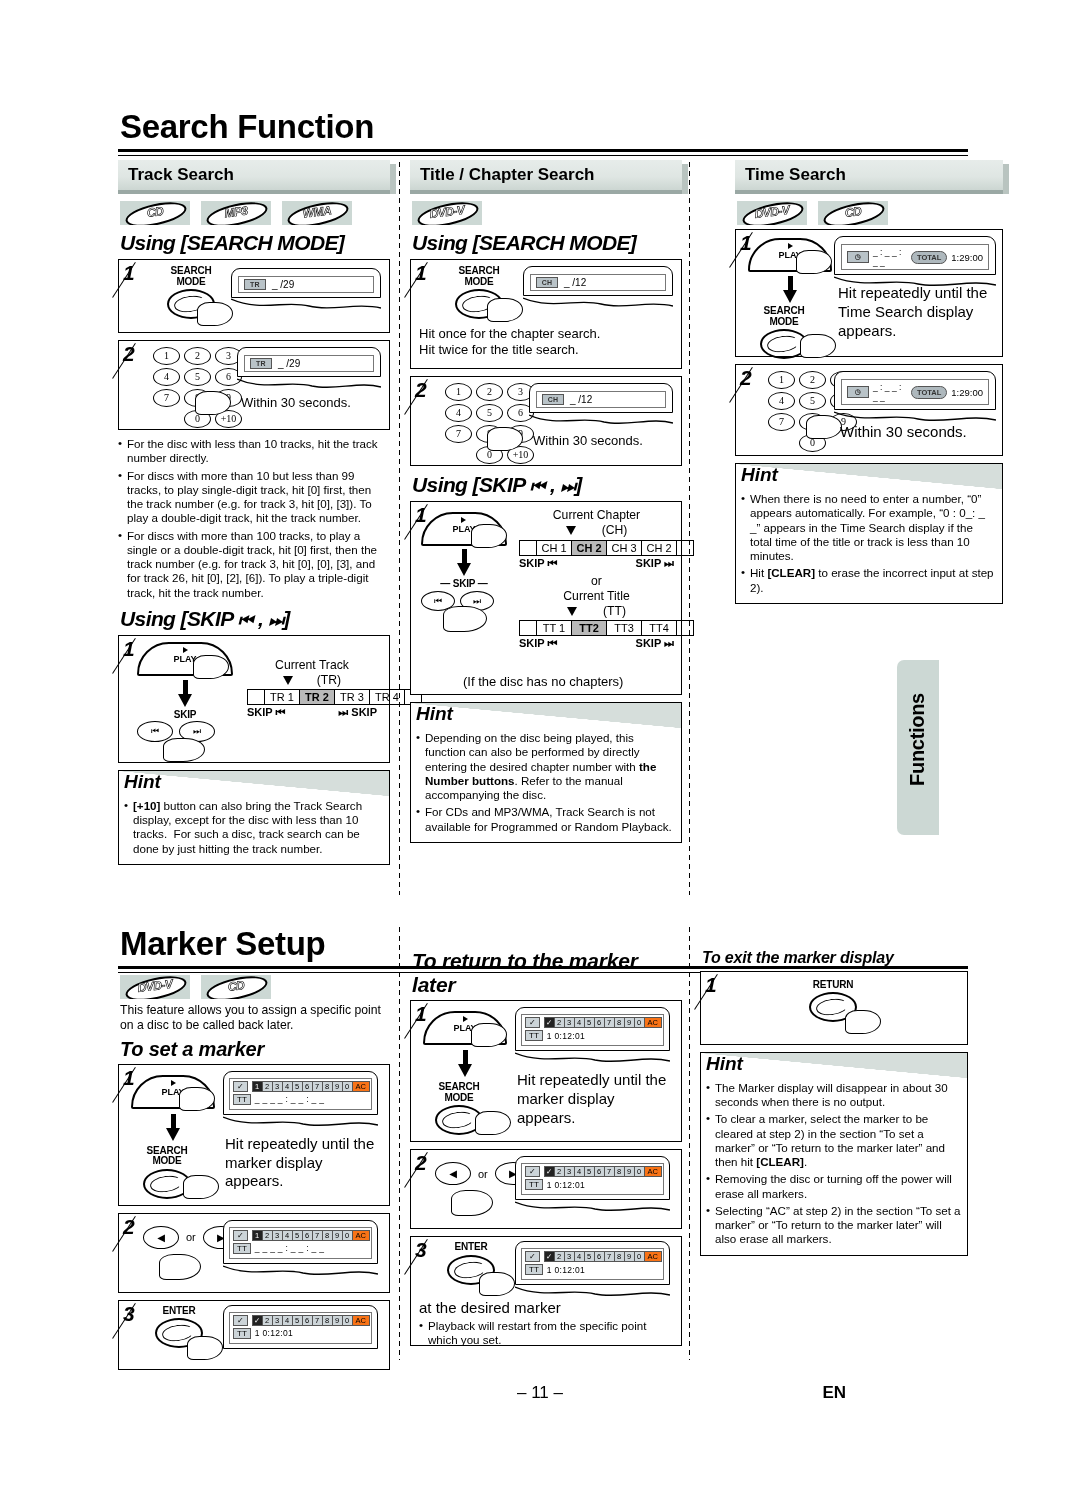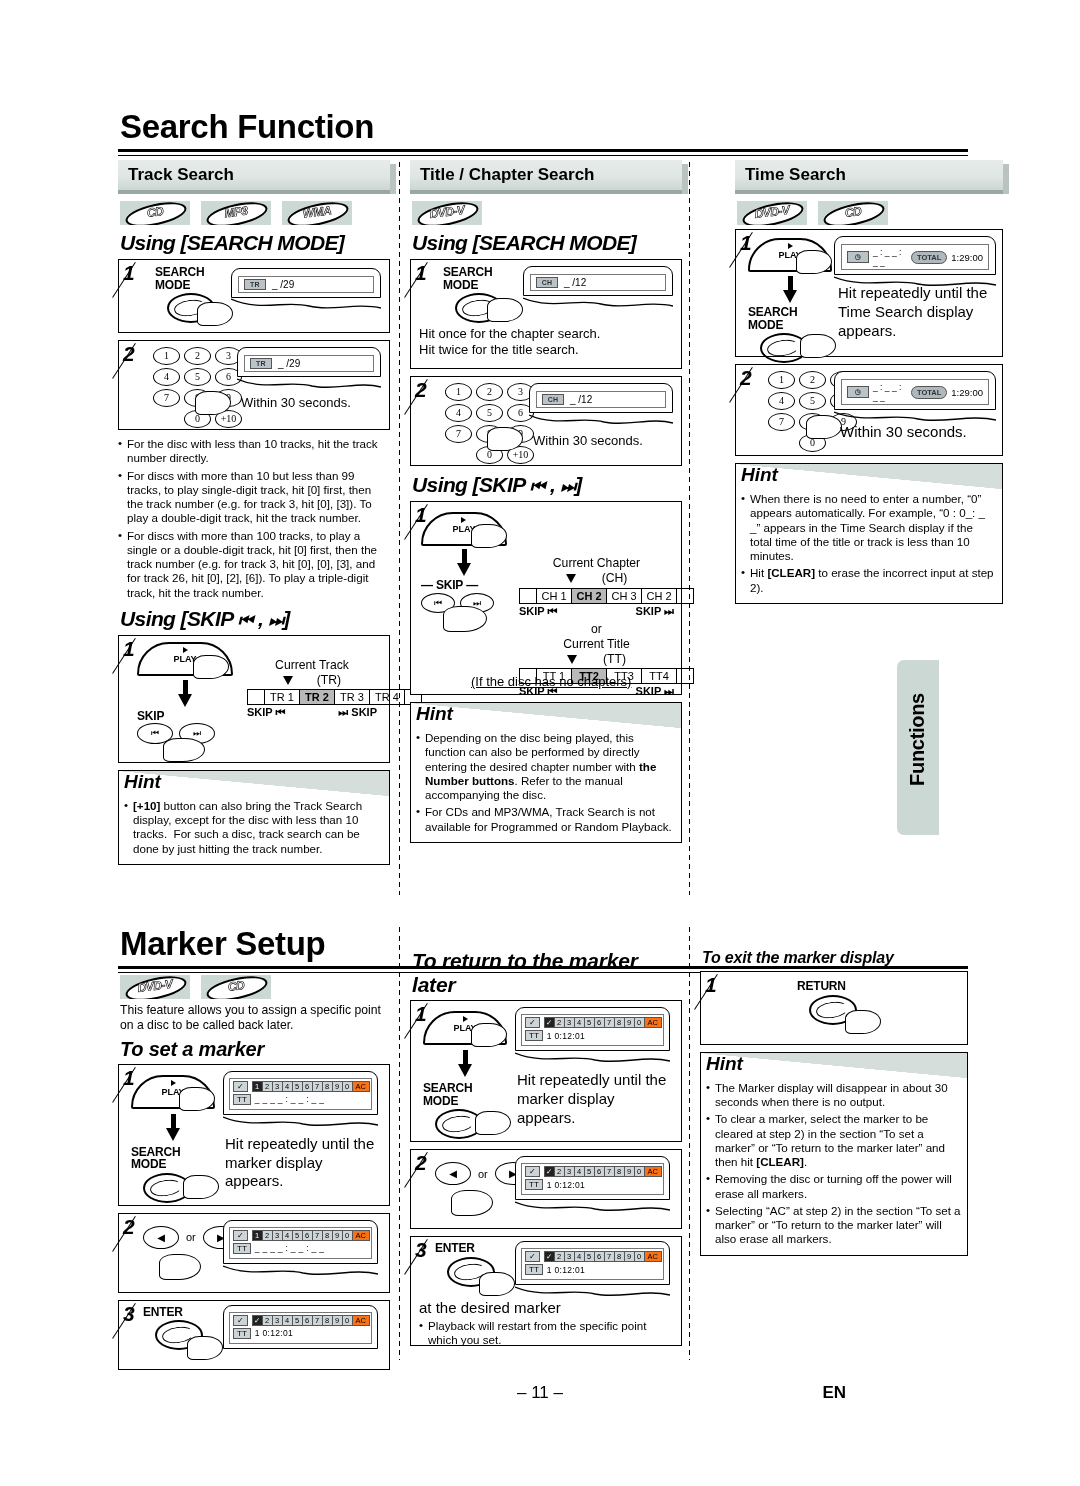--- a/index.html
+++ b/index.html
@@ -60,21 +60,21 @@
   .slash:before{
     content:"";position:absolute;left:0;top:0;width:1.4px;height:42px;background:#000;
     transform:rotate(33deg);transform-origin:top left;
   }
 
   
   .btn-oval{
     border:1.8px solid #000;border-radius:50%;background:#fff;position:relative;
     box-shadow:inset 0 0 0 2px #fff;
   }
-  .btn-caption{font-size:12px;font-weight:bold;text-align:left;line-height:1.05;letter-spacing:-.2px;}
+  .btn-caption{font-size:10px;font-weight:bold;text-align:center;line-height:1.05;letter-spacing:-.2px;}
   .sm-oval{
     width:44px;height:26px;border:2px solid #000;border-radius:50%;position:relative;
   }
   .sm-oval:after{
     content:"";position:absolute;left:5px;top:5px;width:30px;height:14px;
     border:1.8px solid #000;border-radius:50%;border-right-color:transparent;
     transform:rotate(-8deg);
   }
   .hand{
     position:absolute;width:34px;height:22px;border:1.4px solid #000;border-radius:40% 55% 60% 20%;
@@ -433,21 +433,21 @@
           </div>
         <div class="btn-caption" style="margin-top:3px;">—&nbsp;<span>SKIP</span>&nbsp;—</div>
         <div style="display:flex;gap:5px;margin-top:1px;">
           <div class="btn-oval" style="width:32px;height:18px;text-align:center;font-size:9px;line-height:18px;">⏮</div>
           <div class="btn-oval" style="width:32px;height:18px;text-align:center;font-size:9px;line-height:18px;">⏭</div>
         </div>
         <div class="hand" style="position:absolute;left:22px;top:94px;width:42px;height:24px;"></div>
       </div>
 
       <div style="position:absolute;left:108px;top:6px;width:155px;">
-        <div class="bodytxt" style="text-align:center;margin-top:48px;">Current Chapter</div>
+        <div class="bodytxt" style="text-align:center;">Current Chapter</div>
         <div style="display:flex;align-items:center;justify-content:center;gap:26px;">
           <div style="width:0;height:0;border-left:5px solid transparent;border-right:5px solid transparent;border-top:9px solid #000;"></div>
           <div class="bodytxt">(CH)</div>
         </div>
         <div class="segbar" style="margin:1px auto 0;">
           <div class="pad"></div>
           <div>CH 1</div>
           <div class="cur">CH 2</div>
           <div>CH 3</div>
           <div>CH 2</div>
@@ -470,21 +470,21 @@
           <div class="cur">TT2</div>
           <div>TT3</div>
           <div>TT4</div>
           <div class="pad"></div>
         </div>
         <div class="skiprow">
           <span><span>SKIP</span> ⏮</span>
           <span><span>SKIP</span> ⏭</span>
         </div>
       </div>
-      <div class="capsm" style="position:absolute;left:60px;bottom:4px;text-decoration:underline;">(If the disc has no chapters)</div>
+      <div class="capsm" style="position:absolute;left:52px;bottom:4px;">(If the disc has no chapters)</div>
     </div>
 
     <div class="hintbox">
       <div class="hinthd">
           <div class="wedge"></div>
           <div class="txt">Hint</div>
         </div>
       <div class="hintbody">
         <ul class="bl">
           <li>Depending on the disc being played, this function can also be performed by directly entering the desired chapter number with <b>the Number buttons</b>. Refer to the manual accompanying the disc.</li>

